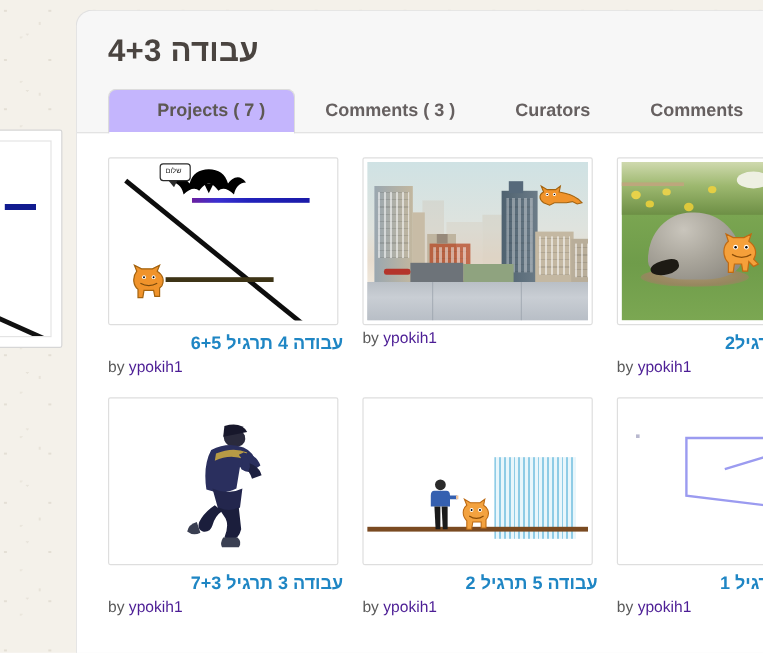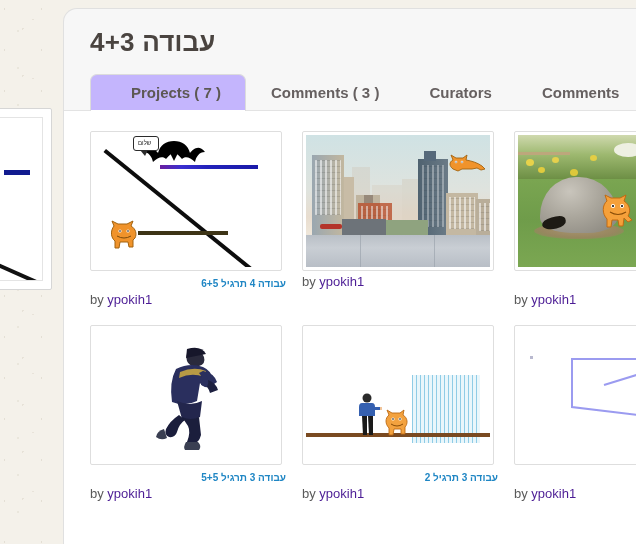--- a/index.html
+++ b/index.html
@@ -136,21 +136,21 @@
   }
   .thumb-inner {
     position: relative;
     width: 100%; height: 100%;
     overflow: hidden;
     background: #ffffff;
   }
   .project-title {
     display: block;
     margin-top: 7px;
-    font-size: 10px;
+    font-size: 15px;
     font-weight: bold;
     color: #1f86c4;
     direction: rtl;
     text-align: right;
     unicode-bidi: plaintext;
     white-space: nowrap;
     text-decoration: none;
     cursor: pointer;
   }
   .by-line {
@@ -432,21 +432,21 @@
               <path fill="#1d2040" d="M62 33 q8 3 10 10 l-8 3 q-2 -7 -7 -9 Z"></path>
               <path fill="#23264d" d="M31 54 q13 6 25 0 l-2 16 q-8 5 -18 2 Z"></path>
               <path fill="#1b1e3c" d="M36 70 q9 4 17 0 l2 18 q-2 8 -8 9 l-6 -2 q4 -10 1 -16 Z"></path>
               <path fill="#1b1e3c" d="M33 68 q-9 6 -13 14 q-2 6 3 8 q6 1 8 -5 q2 -8 8 -12 Z"></path>
               <path fill="#3a3f52" d="M18 82 q-7 2 -8 8 q5 4 11 1 Z"></path>
               <path fill="#3a3f52" d="M40 95 q-3 5 -1 8 l14 0 q3 -4 -1 -8 Z"></path>
               <path fill="#2a2f5e" d="M57 24 q8 8 4 16 l-6 -2 q3 -7 -2 -12 Z"></path>
             </svg>
           </div>
         </div>
-        <a class="project-title">עבודה 3 תרגיל 5+5</a>
+        <a class="project-title">עבודה 3 תרגיל 7+3</a>
         <div class="by-line">
           <span>by</span>
           <span class="author">ypokih1</span>
         </div>
       </div>
 
       <div class="project-card">
         <div class="thumb">
           <div class="thumb-inner t5">
             <div class="gridbox"></div>
@@ -462,21 +462,21 @@
             <svg class="cat" viewBox="0 0 30 28">
               <path fill="#f3a23f" stroke="#bd6a12" stroke-width=".9" d="M7 6 L5 1 L10 4 L18 4 L22 1 L21 6 C26 9 26 15 23 18 L23 25 L19 25 L19 20 L12 20 L11 26 L7 26 L7 19 C3 15 3 9 7 6 Z"></path>
               <circle cx="11" cy="10" r="1.6" fill="#fff"></circle>
                 <circle cx="18" cy="10" r="1.6" fill="#fff"></circle>
               <circle cx="11" cy="10" r=".8" fill="#000"></circle>
                 <circle cx="18" cy="10" r=".8" fill="#000"></circle>
               <path d="M9 15 q6 4 12 0" stroke="#8a4d08" stroke-width="1" fill="none"></path>
             </svg>
           </div>
         </div>
-        <a class="project-title">עבודה 3 תרגיל 2</a>
+        <a class="project-title">עבודה 5 תרגיל 2</a>
         <div class="by-line">
           <span>by</span>
           <span class="author">ypokih1</span>
         </div>
       </div>
 
       <div class="project-card">
         <div class="thumb">
           <div class="thumb-inner t6">
             <div class="dot"></div>

